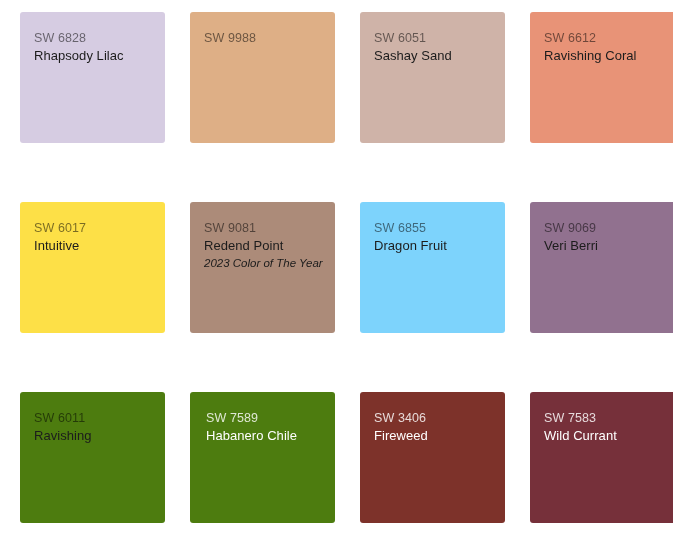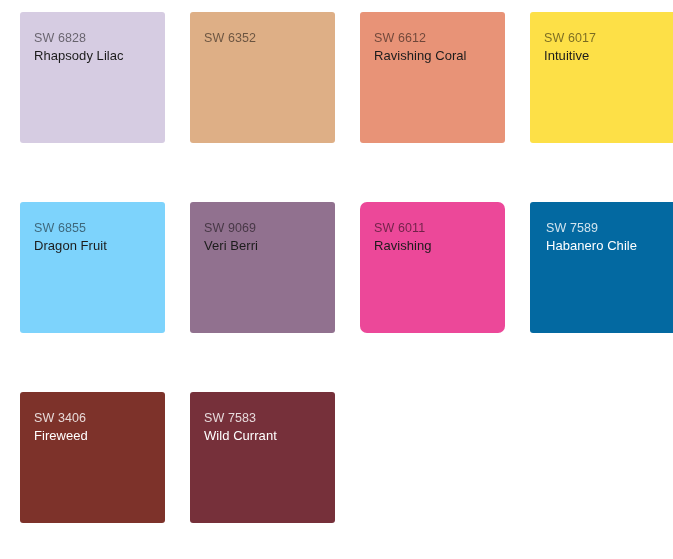--- a/index.html
+++ b/index.html
@@ -74,43 +74,52 @@
 </style>
 </head>
 <body>
 
 <div class="palette-grid">
     <div class="swatch" style="background-color: rgb(214, 204, 226);">
       <div class="swatch-code">SW 6828</div>
       <div class="swatch-name">Rhapsody Lilac</div>
     </div>
     <div class="swatch" style="background-color: rgb(222, 175, 134);">
-      <div class="swatch-code">SW 6352</div>
+      <div class="swatch-code">SW 9988</div>
+    </div>
+    <div class="swatch" style="background-color: rgb(207, 179, 168);">
+      <div class="swatch-code">SW 6051</div>
+      <div class="swatch-name">Sashay Sand</div>
     </div>
     <div class="swatch" style="background-color: rgb(232, 147, 119);">
       <div class="swatch-code">SW 6612</div>
       <div class="swatch-name">Ravishing Coral</div>
     </div>
     <div class="swatch" style="background-color: #fde047;">
       <div class="swatch-code">SW 6017</div>
       <div class="swatch-name">Intuitive</div>
     </div>
+    <div class="swatch" style="background-color: rgb(172, 139, 121);">
+      <div class="swatch-code">SW 9081</div>
+      <div class="swatch-name">Redend Point</div>
+      <div class="swatch-note">2023 Color of The Year</div>
+    </div>
     <div class="swatch" style="background-color: #7dd3fc;">
       <div class="swatch-code">SW 6855</div>
       <div class="swatch-name">Dragon Fruit</div>
     </div>
     <div class="swatch" style="background-color: rgb(145, 113, 143);">
       <div class="swatch-code">SW 9069</div>
       <div class="swatch-name">Veri Berri</div>
     </div>
-    <div class="swatch" style="background-color: #ec4899; border-radius: 7px;">
+    <div class="swatch" style="background-color: #4d7c0f;">
       <div class="swatch-code">SW 6011</div>
       <div class="swatch-name">Ravishing</div>
     </div>
-    <div class="swatch on-dark" style="background-color: #0369a1; padding-left: 16px;">
+    <div class="swatch on-dark" style="background-color: #4d7c0f; padding-left: 16px;">
       <div class="swatch-code">SW 7589</div>
       <div class="swatch-name">Habanero Chile</div>
     </div>
     <div class="swatch on-dark" style="background-color: rgb(125, 50, 42);">
       <div class="swatch-code">SW 3406</div>
       <div class="swatch-name">Fireweed</div>
     </div>
     <div class="swatch on-dark" style="background-color: rgb(118, 48, 58);">
       <div class="swatch-code">SW 7583</div>
       <div class="swatch-name">Wild Currant</div>

